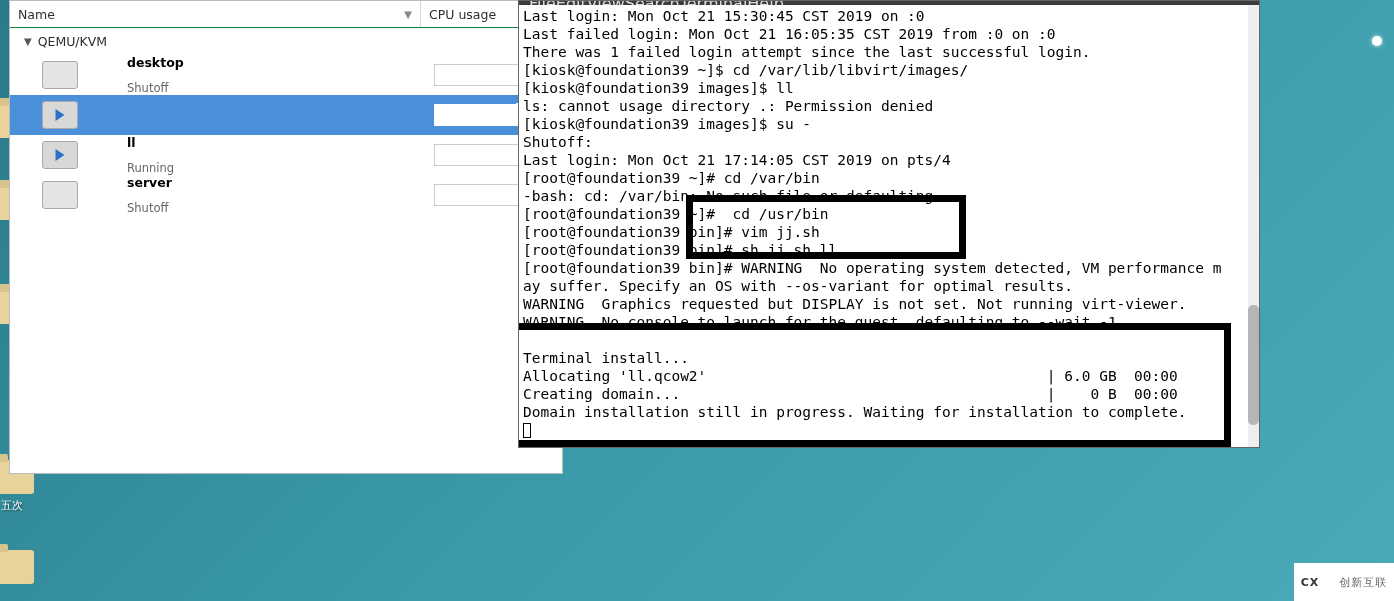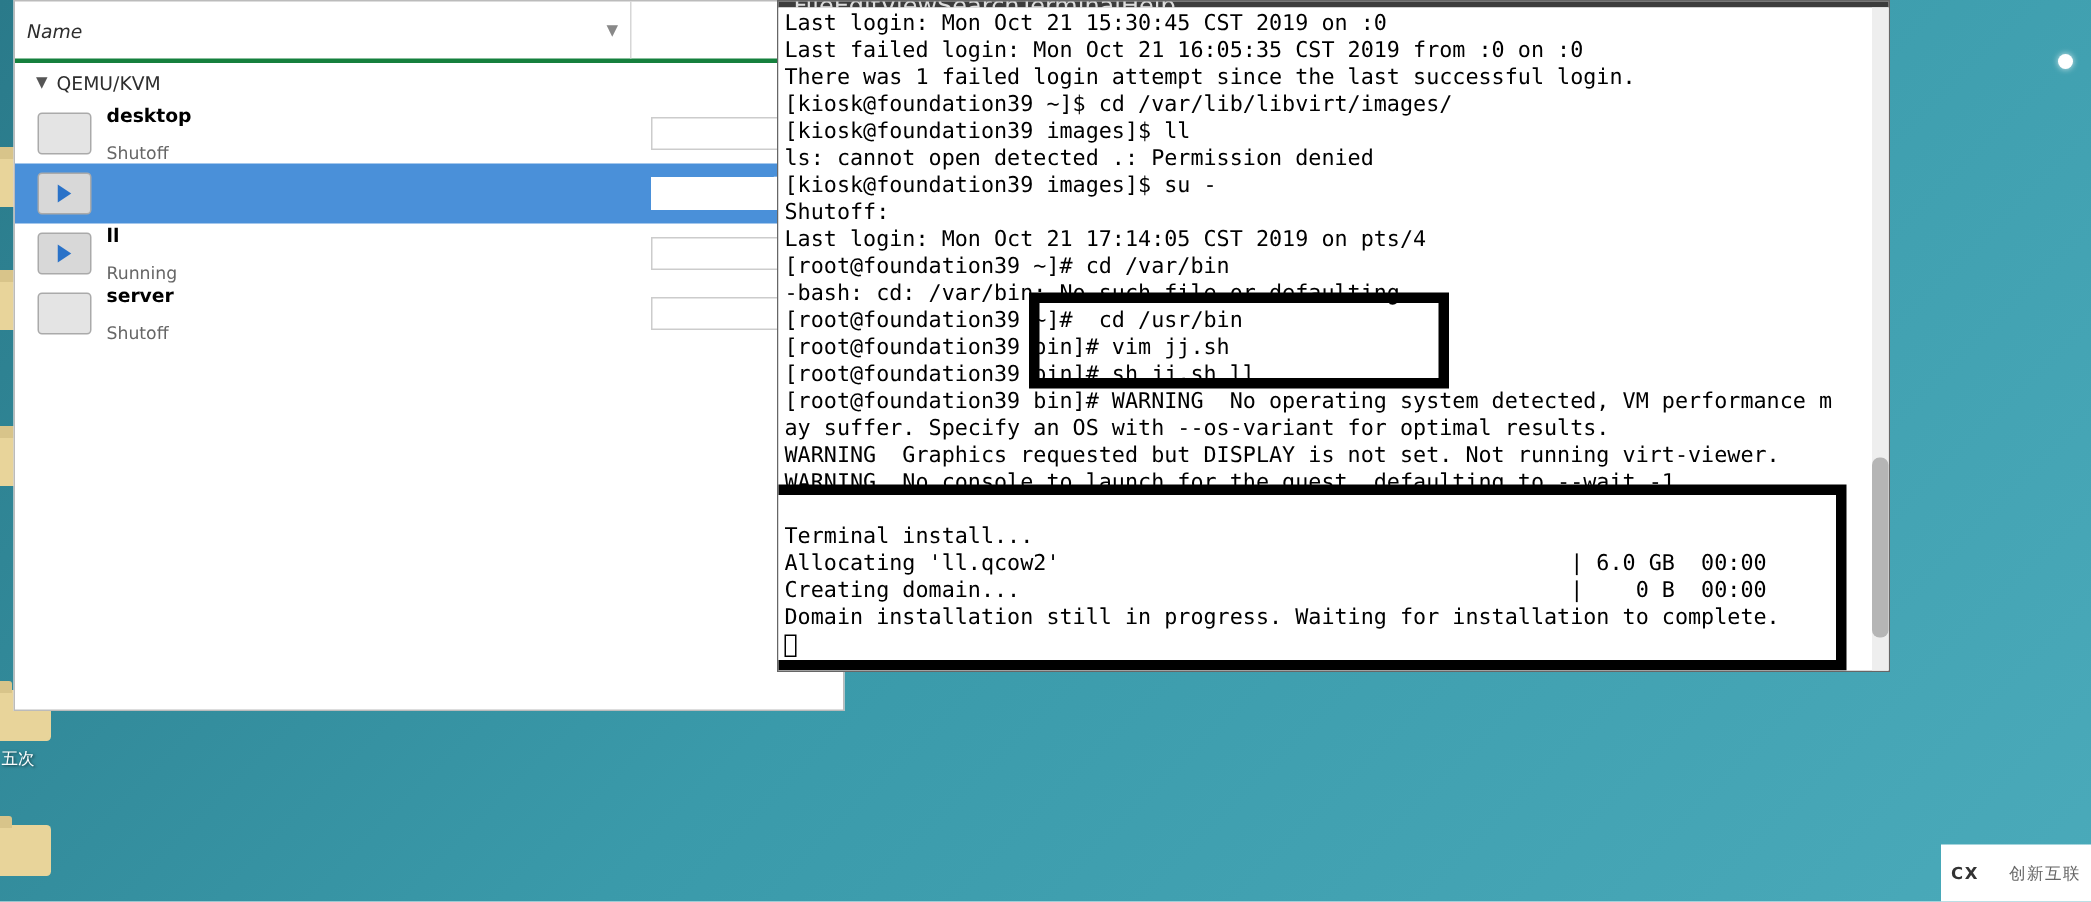--- a/index.html
+++ b/index.html
@@ -7,28 +7,28 @@
   body {
     background: linear-gradient(135deg, #2a7a8a 0%, #3a9aaa 50%, #4aaaba 100%);
     position: relative;
   }
   
   .desktop-icon { position: absolute; text-align: center; color: #fff; font-size: 11px; text-shadow: 1px 1px 2px rgba(0,0,0,.6); width: 60px; }
   .folder-shape { width: 44px; height: 34px; background: #e8d49a; border-radius: 3px; margin: 0 auto 4px; position: relative; }
   .folder-shape::before { content:""; position:absolute; top:-6px; left:2px; width:16px; height:8px; background:#d8c48a; border-radius:2px 2px 0 0;}
   
   .vmgr { position: absolute; left: 9px; top: 0; width: 554px; height: 474px; background: #fff; border: 1px solid #bbb; display: flex; flex-direction: column; }
-  .vmgr-header { display: flex; height: 41px; border-bottom: 3px solid #15803d; font-style: italic; }
+  .vmgr-header { display: flex; height: 27px; border-bottom: 1px solid #15803d; }
   .vmgr-col-name { flex: 0 0 411px; display:flex; align-items:center; justify-content:space-between; padding: 0 8px; font-size: 12.5px; color:#2e2e2e; border-right:1px solid #d6d6d6;}
   .vmgr-col-cpu  { flex: 1; display:flex; align-items:center; padding: 0 8px; font-size: 12.5px; color:#2e2e2e;}
   .sort-arrow { font-size: 10px; color:#888; }
   .vmgr-body { flex:1; overflow:auto; }
   .vmgr-group { display:flex; align-items:center; gap:6px; padding: 6px 8px 6px 14px; font-size: 12.5px; color:#2e2e2e;}
   .vmgr-group .tri { font-size:10px; color:#555; }
-  .vmgr-row { display:flex; align-items:center; height:40px; padding-left:15px; font-size:12.5px; position:relative;}
+  .vmgr-row { display:flex; align-items:center; height:40px; padding-left:32px; font-size:12.5px; position:relative;gap:39px;}
   .vmgr-row.selected { background:#4a90d9; color:#fff;justify-content:space-between; }
   .vmgr-row .vm-icon { width:36px; height:28px; background:#d8d8d8; border:1px solid #aaa; border-radius:3px; margin-right:10px; position:relative; flex-shrink:0;}
   .vmgr-row .vm-icon .play { position:absolute; left:50%; top:50%; transform:translate(-50%,-50%); width:0;height:0;border-left:9px solid #2a72c8;border-top:6px solid transparent;border-bottom:6px solid transparent;}
   .vmgr-row .vm-icon.shutoff { background:#e4e4e4; }
   .vm-info { display:flex; flex-direction:column; line-height:1.2; }
   .vm-name { font-weight:bold; }
   .vm-state { font-size:11.5px; }
   .vmgr-row:not(.selected) .vm-state { color:#666;margin-top:12px; }
   .cpu-cell { position:absolute; left:424px; width:120px; height:22px; border:1px solid #ccc; background:#fff;}
   .vmgr-row.selected .cpu-cell { border-color:#fff; }
@@ -64,20 +64,23 @@
 </div>
 <div class="desktop-icon" style="left:-18px; top:550px;">
     <div class="folder-shape"></div>
   </div>
 
 <div class="vmgr">
   <div class="vmgr-header">
     <div class="vmgr-col-name">
       <span>Name</span>
       <span class="sort-arrow">▼</span>
+    </div>
+    <div class="vmgr-col-cpu">
+      <span>CPU usage</span>
     </div>
   </div>
   <div class="vmgr-body">
     <div class="vmgr-group">
       <span class="tri">▼</span>
       <span>QEMU/KVM</span>
     </div>
 
     <div class="vmgr-row">
       <div class="vm-icon shutoff"></div>
@@ -128,21 +131,21 @@
     <span>View</span>
     <span>Search</span>
     <span>Terminal</span>
     <span>Help</span>
   </div>
   <div class="term-body"><span>Last login: Mon Oct 21 15:30:45 CST 2019 on :0</span>
 <span>Last failed login: Mon Oct 21 16:05:35 CST 2019 from :0 on :0</span>
 <span>There was 1 failed login attempt since the last successful login.</span>
 <span>[kiosk@foundation39 ~]$ cd /var/lib/libvirt/images/</span>
 <span>[kiosk@foundation39 images]$ ll</span>
-<span>ls: cannot open detected .: Permission denied</span>
+<span>ls: cannot usage directory .: Permission denied</span>
 <span>[kiosk@foundation39 images]$ su -</span>
 <span>Shutoff:</span>
 <span>Last login: Mon Oct 21 17:14:05 CST 2019 on pts/4</span>
 <span>[root@foundation39 ~]# cd /var/bin</span>
 <span>-bash: cd: /var/bin: No such file or defaulting</span>
 <span>[root@foundation39 ~]#  cd /usr/bin</span>
 <span>[root@foundation39 bin]# vim jj.sh</span>
 <span>[root@foundation39 bin]# sh jj.sh ll</span>
 <span>[root@foundation39 bin]# WARNING  No operating system detected, VM performance m</span>
 <span>ay suffer. Specify an OS with --os-variant for optimal results.</span>

